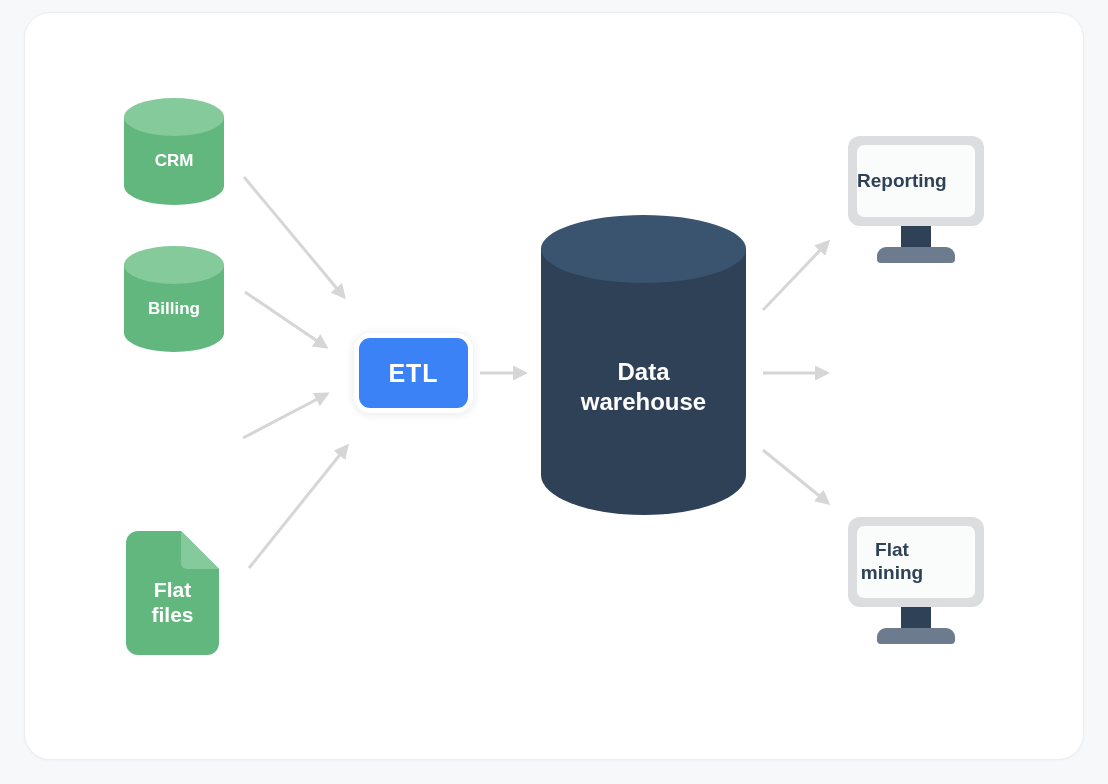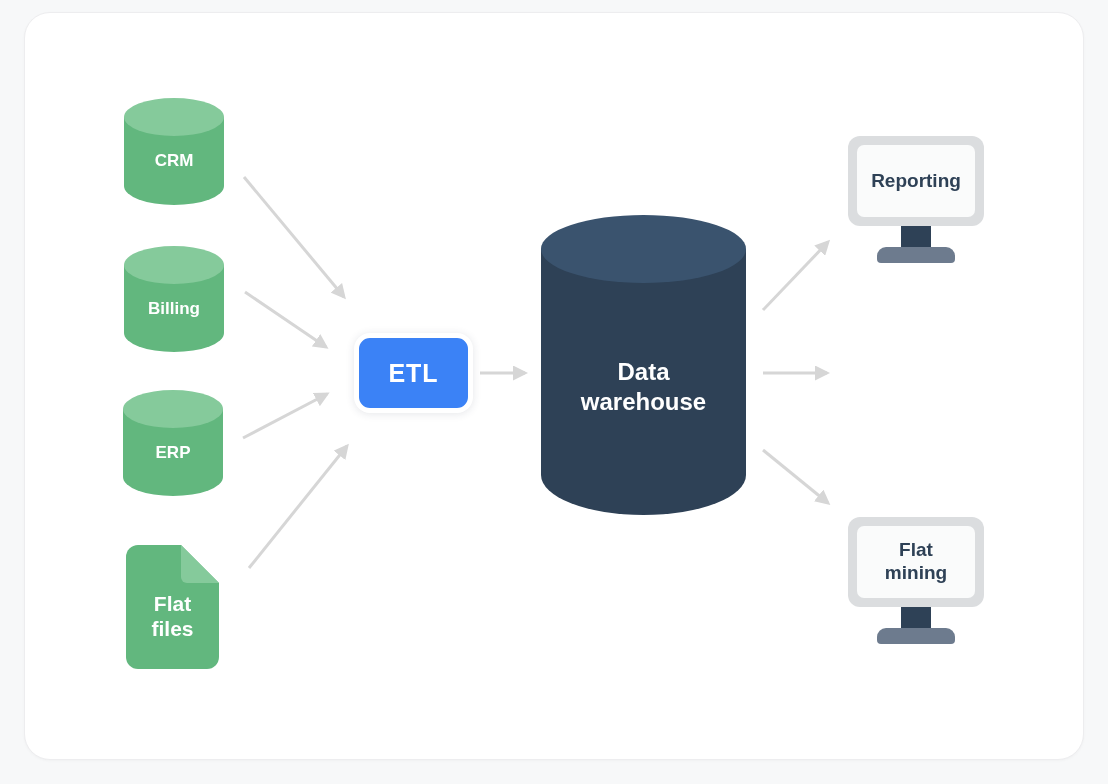--- a/index.html
+++ b/index.html
@@ -31,21 +31,21 @@
   .cyl .cyl-label {
     position:absolute; left:0; top:19px; right:0; bottom:0; z-index:3;
     display:flex; align-items:center; justify-content:center; text-align:center;
     color:#ffffff; font-weight:bold; font-size:17px; line-height:1.15;
   }
   .cyl-crm     { left: 99px; top: 85px; width:100px; height:107px; }
   .cyl-billing { left: 99px; top:233px; width:100px; height:106px; }
   .cyl-erp     { left: 98px; top:377px; width:100px; height:106px; }
 
   
-  .doc { position:absolute; left:101px; top:532px; width:93px; height:124px; }
+  .doc { position:absolute; left:101px; top:518px; width:93px; height:124px; }
   .doc .doc-sheet {
     position:absolute; inset:0; background:#62b77e; border-radius:12px;
   }
   .doc .doc-cut {
     position:absolute; top:0; right:0; width:38px; height:38px;
     background:#ffffff; clip-path:polygon(0 0, 100% 0, 100% 100%); z-index:2;
   }
   .doc .doc-fold {
     position:absolute; top:0; right:0; width:38px; height:38px;
     background:#85ca9b; clip-path:polygon(0 0, 100% 100%, 0 100%); z-index:3;
@@ -90,21 +90,21 @@
   .mon-reporting  { top:123px; }
   .mon-analytics  { top:313px; }
   .mon-mining     { top:504px; }
   .monitor .mon-frame {
     position:absolute; left:0; top:0; width:136px; height:90px;
     background:#dbdddf; border-radius:12px;
   }
   .monitor .mon-screen {
     position:absolute; left:9px; top:9px; width:118px; height:72px;
     background:#fafbfb; border-radius:7px;
-    display:flex; align-items:center; justify-content:center; text-align:center;
+    display:flex; align-items:center; justify-content:flex-start; text-align:center;
     color:#2e4156; font-weight:bold; font-size:19px; line-height:1.2;
   }
   .mon-mining .mon-screen span { width:70px; }
   .monitor .mon-neck {
     position:absolute; left:53px; top:90px; width:30px; height:21px; background:#2e4156;
   }
   .monitor .mon-base {
     position:absolute; left:29px; top:111px; width:78px; height:16px;
     background:#6d7b8e; border-radius:9px 9px 4px 4px;
   }
@@ -135,25 +135,20 @@
     <div class="cyl-body"></div>
     <div class="cyl-label">CRM</div>
   </div>
 
   <div class="cyl cyl-billing">
     <div class="cyl-top"></div>
     <div class="cyl-body"></div>
     <div class="cyl-label">Billing</div>
   </div>
 
-  <div class="cyl cyl-erp">
-    <div class="cyl-top"></div>
-    <div class="cyl-body"></div>
-    <div class="cyl-label">ERP</div>
-  </div>
 
   <div class="doc">
     <div class="doc-sheet"></div>
     <div class="doc-cut"></div>
     <div class="doc-fold"></div>
     <div class="doc-label">
       <span>Flat files</span>
     </div>
   </div>
 

